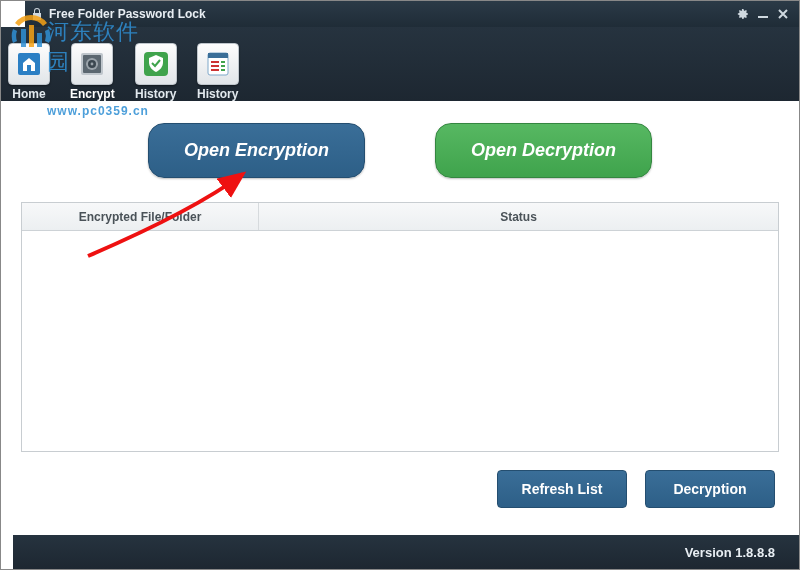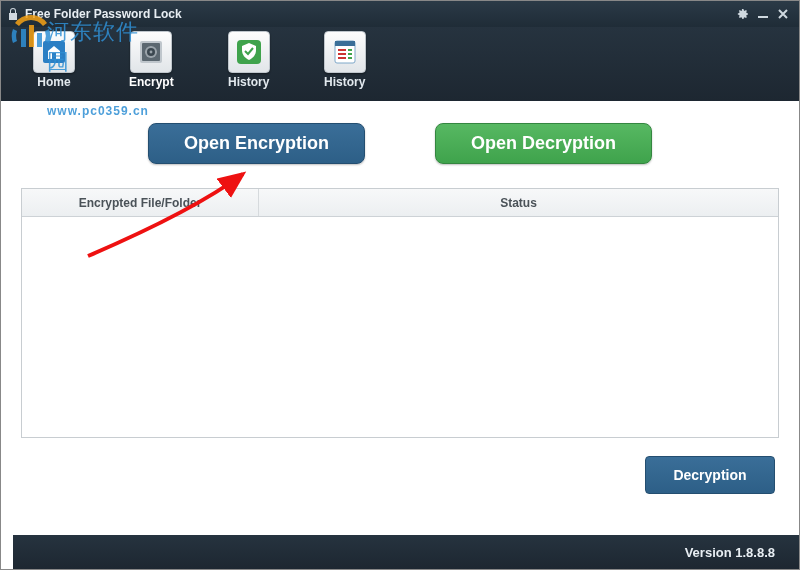--- a/index.html
+++ b/index.html
@@ -1,33 +1,33 @@
 <!DOCTYPE html>
 <html><head>
 <meta charset="utf-8">
 <style>
 * { margin: 0; padding: 0; box-sizing: border-box; font-family: "Segoe UI", Tahoma, sans-serif; }
 body { width: 800px; height: 570px; background: #fff; position: relative; border: 1px solid #888; overflow: hidden; }
 
-.titlebar { height: 26px; background: linear-gradient(#2b3a47,#1f2c37); color: #e8eef3; display: flex; align-items: center; padding: 12px 6px; font-size: 12px; }
+.titlebar { height: 26px; background: linear-gradient(#2b3a47,#1f2c37); color: #e8eef3; display: flex; align-items: center; padding: 12px 6px; font-size: 12px; margin-left: 24px; }
 .titlebar .lock-ic { width: 12px; height: 14px; margin-right: 6px; display: inline-block; }
 .titlebar .lock-ic svg { display:block; }
 .titlebar .ttl { flex: 1; font-weight: bold; }
 .titlebar .winbtn { width: 20px; height: 18px; display: flex; align-items: center; justify-content: center; color: #cfd8df; font-size: 12px; cursor: pointer; }
 
-.navstrip { height: 74px; background: linear-gradient(#26333f,#1d2731); display: flex; align-items: flex-start; padding: 0 32px; gap: 54px; }
+.navstrip { height: 74px; background: linear-gradient(#26333f,#1d2731); display: flex; align-items: flex-end; padding: 0 7px; gap: 20px; }
 .navitem { display: flex; flex-direction: column; align-items: center; gap: 2px; cursor: pointer; padding-top:4px;}
 .navitem .icbox { width: 42px; height: 42px; border-radius: 4px; background: linear-gradient(#fdfdfd,#e1e5e9); border:1px solid #bfc6cc; display:flex; align-items:center; justify-content:center; box-shadow: 0 1px 2px rgba(0,0,0,.4); }
 .navitem .lbl { color: #e2e9ee; font-size: 12px; font-weight: bold; }
 .navitem.active .lbl { color:#fff; }
 
 .workarea { position: absolute; top: 100px; left: 0; right: 0; bottom: 34px; background: #fff; }
 
 .bigbtns { display: flex; justify-content: center; gap: 70px; padding: 22px 0 24px; }
-.bigbtn { width: 217px; height: 41px; border-radius: 8px; display: flex; align-items: center; justify-content: center; color: #fff; font-size: 18px; font-weight: bold; cursor: pointer; box-shadow: 0 1px 2px rgba(0,0,0,.25); }
+.bigbtn { width: 217px; height: 55px; border-radius: 16px; display: flex; align-items: center; justify-content: center; color: #fff; font-size: 18px; font-weight: bold; cursor: pointer; box-shadow: 0 1px 2px rgba(0,0,0,.25); font-style: italic; }
 .bigbtn.blue { background: linear-gradient(#3a6e98,#2d5f87); border:1px solid #244e70; }
 .bigbtn.green { background: linear-gradient(#57b862,#3fa34c); border:1px solid #348640; }
 
 .tablewrap { margin: 0 20px; border: 1px solid #c8cdd1; height: 250px; background: #fff; }
 .thead { display: flex; height: 28px; background: linear-gradient(#f7f8f9,#eceff1); border-bottom: 1px solid #cdd2d6; }
 .thead .th { border-right: 1px solid #d6dadd; display:flex; align-items:center; justify-content:center; font-size:12px; font-weight:bold; color:#4a5258; }
 .thead .th:last-child { border-right:none; }
 .c1{width:237px}.c2{width:180px}.c3{width:204px}.c4{flex:1}
 
 .footbtns { display:flex; justify-content:flex-end; gap:18px; padding:18px 24px 0; }
@@ -131,20 +131,21 @@
   </div>
 
   <div class="tablewrap">
     <div class="thead">
       <div class="th c1">Encrypted File/Folder</div>
       <div class="th c4">Status</div>
     </div>
   </div>
 
   <div class="footbtns">
+    <div class="footbtn">Refresh List</div>
     <div class="footbtn">Decryption</div>
   </div>
 </div>
 
 <div class="statusbar">
   <span>Version 1.8.8.8</span>
 </div>
 
 <svg class="arrow" viewBox="0 0 200 110">
   <defs>

